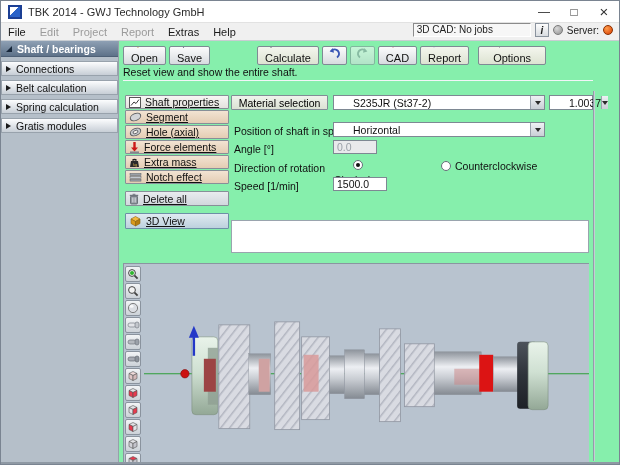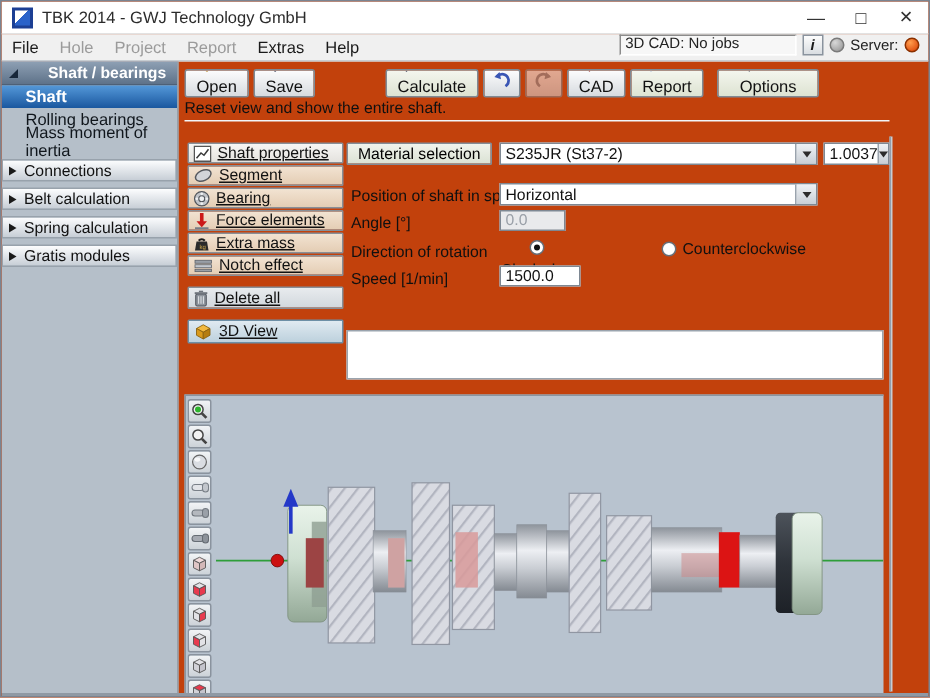--- a/index.html
+++ b/index.html
@@ -1,17 +1,17 @@
 <!DOCTYPE html>
 <html><head>
 <meta charset="utf-8">
 <style>
   * { margin:0; padding:0; box-sizing:border-box; }
   html,body { width:620px; height:465px; font-family:"Liberation Sans", sans-serif; }
-  .window { position:relative; width:620px; height:465px; background:#c2410c; border:1px solid #7a8491; overflow:hidden; }
+  .window { position:relative; width:620px; height:465px; background:#86efac; border:1px solid #7a8491; overflow:hidden; }
 
   
   .titlebar { position:absolute; left:0; top:0; width:100%; height:22px; background:#ffffff; display:flex; align-items:center; border-bottom:1px solid #e2e2e2; }
   .app-icon { width:14px; height:14px; margin:0 6px 0 7px; background:#1c3f94; position:relative; flex:0 0 auto; }
   .app-icon::after { content:""; position:absolute; left:2px; top:2px; width:10px; height:10px; background:linear-gradient(135deg,#ffffff 0 45%, #2a62c9 45% 100%); }
   .title-text { font-size:11px; color:#2b2b2b; flex:1 1 auto; white-space:nowrap; overflow:hidden; }
   .win-controls { display:flex; height:22px; }
   .win-btn { width:30px; height:22px; display:flex; align-items:center; justify-content:center; font-size:12px; color:#333; cursor:default; }
 
   
@@ -21,21 +21,21 @@
   .menubar-right { margin-left:auto; display:flex; align-items:center; gap:4px; padding-right:6px; }
   .cad-box { width:118px; height:14px; background:#f7f7f7; border:1px solid; border-color:#8b8b8b #ffffff #ffffff #8b8b8b; font-size:10px; line-height:12px; padding-left:3px; color:#222; }
   .info-btn { width:14px; height:14px; background:linear-gradient(#fdfdfd,#d9dde1); border:1px solid #8a939e; font-size:10px; font-weight:bold; font-style:italic; display:flex; align-items:center; justify-content:center; }
   .led { width:10px; height:10px; border-radius:50%; }
   .led-gray { background:radial-gradient(circle at 35% 30%, #d8d8d8, #909090); border:1px solid #7a7a7a; }
   .led-red { background:radial-gradient(circle at 35% 30%, #ff9d4d, #d83c00); border:1px solid #8a3000; }
   .server-label { font-size:10px; color:#222; }
 
   
   .sidebar { position:absolute; left:0; top:40px; width:118px; bottom:2px; background:#b5bfc9; border-right:1px solid #96a0aa; }
-  .sb-header-exp { height:16px; background:linear-gradient(#8ea0b4,#5e7289); color:#ffffff; font-size:10.5px; font-weight:bold; display:flex; align-items:center; gap:20px; padding-left:5px; border-bottom:1px solid #4e6076; }
+  .sb-header-exp { height:16px; background:linear-gradient(#8ea0b4,#5e7289); color:#ffffff; font-size:10.5px; font-weight:bold; display:flex; align-items:center; gap:5px; padding-left:5px; border-bottom:1px solid #4e6076; }
   .tri-exp { width:0; height:0; border-bottom:6px solid #17273a; border-left:6px solid transparent; }
   .sb-item { height:15px; font-size:11px; color:#10161c; display:flex; align-items:center; padding-left:16px; }
   .sb-item.selected { background:linear-gradient(#5498d8,#1a579f); color:#ffffff; font-weight:bold; }
   .sb-group { margin-top:4px; height:15px; background:linear-gradient(#fcfdfe,#c7ced6); border:1px solid #98a2ac; display:flex; align-items:center; gap:5px; padding-left:4px; font-size:10.5px; color:#111; }
   .tri-col { width:0; height:0; border-left:5px solid #1a1a1a; border-top:3px solid transparent; border-bottom:3px solid transparent; }
   .sb-list { margin-bottom:4px; }
 
   
   .toolbar { position:absolute; left:122px; top:44px; height:20px; display:flex; align-items:center; }
   .tbtn { height:19px; display:inline-flex; gap:4px; padding:0 7px; font-size:11px; color:#111; background:linear-gradient(#fcfcfd,#d7dbdf); border:1px solid #7f8a94; border-radius:2px; margin-right:3px;flex-direction:column; }
@@ -51,21 +51,21 @@
   
   .stack { position:absolute; left:124px; top:94px; width:104px; }
   .sbtn { height:14px; width:104px; display:flex; align-items:center; gap:4px; padding-left:3px; font-size:10.5px; color:#111; border:1px solid #878f98; border-radius:1px; background:linear-gradient(#f7f6f4,#e4e2de); margin-bottom:1px;text-decoration:underline; }
   .sbtn.tan { background:linear-gradient(#f2e3d2,#e4cdb4); }
   .sbtn.del { background:linear-gradient(#e8ebee,#d2d8dd); margin-top:7px; height:15px; }
   .sbtn.view3d { background:linear-gradient(#e0eaf1,#bdd1dd); border-color:#6d8fa6; margin-top:7px; height:16px; }
 
   
   .material-btn { position:absolute; left:230px; top:94px; width:97px; height:15px; font-size:10.5px; display:flex; align-items:center; justify-content:center; background:linear-gradient(#f0f3ec,#dbe2d4); border:1px solid #828c96; border-radius:1px;text-align:right; }
   .flabel { position:absolute; font-size:10.5px; color:#101010; }
-  .combo { position:absolute; height:15px; background:#ffffff; border:1px solid #7e8893; font-size:10.5px; display:flex; align-items:center; padding-left:3px; color:#111; }
+  .combo { position:absolute; height:15px; background:#ffffff; border:1px solid #7e8893; font-size:10.5px; display:flex; align-items:center; padding-left:19px; color:#111; }
   .combo .arrow { margin-left:auto; width:14px; height:13px; background:linear-gradient(#eef1f4,#c9cfd6); border-left:1px solid #9aa3ad; display:flex; align-items:center; justify-content:center; }
   .combo .arrow i { width:0; height:0; border-top:4px solid #2b2b2b; border-left:3.5px solid transparent; border-right:3.5px solid transparent; }
   .tinput { position:absolute; height:14px; border:1px solid #7e8893; font-size:10.5px; padding-left:3px; color:#111; background:#fff; display:flex; align-items:center; }
   .tinput.disabled { background:#e9eaec; color:#9aa0a8; }
   .radio { position:absolute; display:flex; align-items:center; gap:4px; font-size:10.5px; color:#101010; }
   .radio .dot { width:10px; height:10px; border-radius:50%; background:#fff; border:1px solid #666e78; position:relative; }
   .radio.checked .dot::after { content:""; position:absolute; left:2px; top:2px; width:4px; height:4px; border-radius:50%; background:#111; }
   .msgbox { position:absolute; left:230px; top:219px; width:358px; height:33px; background:#ffffff; border:1px solid #9aa4ae; }
 
   .panel-divider { position:absolute; left:592px; top:90px; bottom:3px; width:2px; background:#c6cdd4; border-left:1px solid #939daa; }
@@ -88,43 +88,38 @@
     <div class="title-text">TBK 2014 - GWJ Technology GmbH</div>
     <div class="win-controls">
       <div class="win-btn">—</div>
       <div class="win-btn">□</div>
       <div class="win-btn" style="font-size:15px;">×</div>
     </div>
   </div>
 
   <div class="menubar">
     <span class="menu-item">File</span>
-    <span class="menu-item disabled">Hole</span>
+    <span class="menu-item disabled">Edit</span>
     <span class="menu-item disabled">Project</span>
     <span class="menu-item disabled">Report</span>
     <span class="menu-item">Extras</span>
     <span class="menu-item">Help</span>
     <span class="menubar-right">
       <span class="cad-box">3D CAD: No jobs</span>
       <span class="info-btn">i</span>
       <span class="led led-gray"></span>
       <span class="server-label">Server:</span>
       <span class="led led-red"></span>
     </span>
   </div>
 
   <div class="sidebar">
     <div class="sb-header-exp">
       <span class="tri-exp"></span>
       <span>Shaft / bearings</span>
-    </div>
-    <div class="sb-list">
-      <div class="sb-item selected">Shaft</div>
-      <div class="sb-item">Rolling bearings</div>
-      <div class="sb-item">Mass moment of inertia</div>
     </div>
     <div class="sb-group">
       <span class="tri-col"></span>
       <span>Connections</span>
     </div>
     <div class="sb-group">
       <span class="tri-col"></span>
       <span>Belt calculation</span>
     </div>
     <div class="sb-group">
@@ -219,31 +214,25 @@
         </svg>
       <span>Shaft properties</span>
     </div>
     <div class="sbtn tan">
       <svg width="13" height="10" viewBox="0 0 13 10">
           <ellipse cx="6.5" cy="5" rx="5.5" ry="3.4" transform="rotate(-25 6.5 5)" fill="#d2d4d8" stroke="#55585e" stroke-width="1"></ellipse>
         </svg>
       <span>Segment</span>
     </div>
     <div class="sbtn tan">
-      <svg width="11" height="11" viewBox="0 0 11 11">
-          <circle cx="5.5" cy="5.5" r="4.8" fill="#c0c3c8" stroke="#50545a" stroke-width=".8"></circle>
-          <circle cx="5.5" cy="5.5" r="2" fill="#eceef0" stroke="#50545a" stroke-width=".7"></circle>
-          <g fill="#eef0f2">
-            <circle cx="5.5" cy="2.2" r=".9"></circle>
-            <circle cx="8.8" cy="5.5" r=".9"></circle>
-            <circle cx="5.5" cy="8.8" r=".9"></circle>
-            <circle cx="2.2" cy="5.5" r=".9"></circle>
-          </g>
-        </svg>
-      <span>Bearing</span>
+      <svg width="13" height="10" viewBox="0 0 13 10">
+          <ellipse cx="6.5" cy="5" rx="5.5" ry="3.4" transform="rotate(-25 6.5 5)" fill="#c8cace" stroke="#55585e" stroke-width="1"></ellipse>
+          <ellipse cx="6.5" cy="5" rx="2.6" ry="1.5" transform="rotate(-25 6.5 5)" fill="#f4f0ea" stroke="#55585e" stroke-width=".8"></ellipse>
+        </svg>
+      <span>Hole (axial)</span>
     </div>
     <div class="sbtn tan">
       <svg width="11" height="12" viewBox="0 0 11 12">
           <rect x="4.3" y="1" width="2.4" height="6" fill="#cc1818"></rect>
           <path d="M2 6.5 h7 L5.5 10.5 z" fill="#cc1818"></path>
           <rect x="1" y="10.5" width="9" height="1.4" fill="#777d86"></rect>
         </svg>
       <span>Force elements</span>
     </div>
     <div class="sbtn tan">

